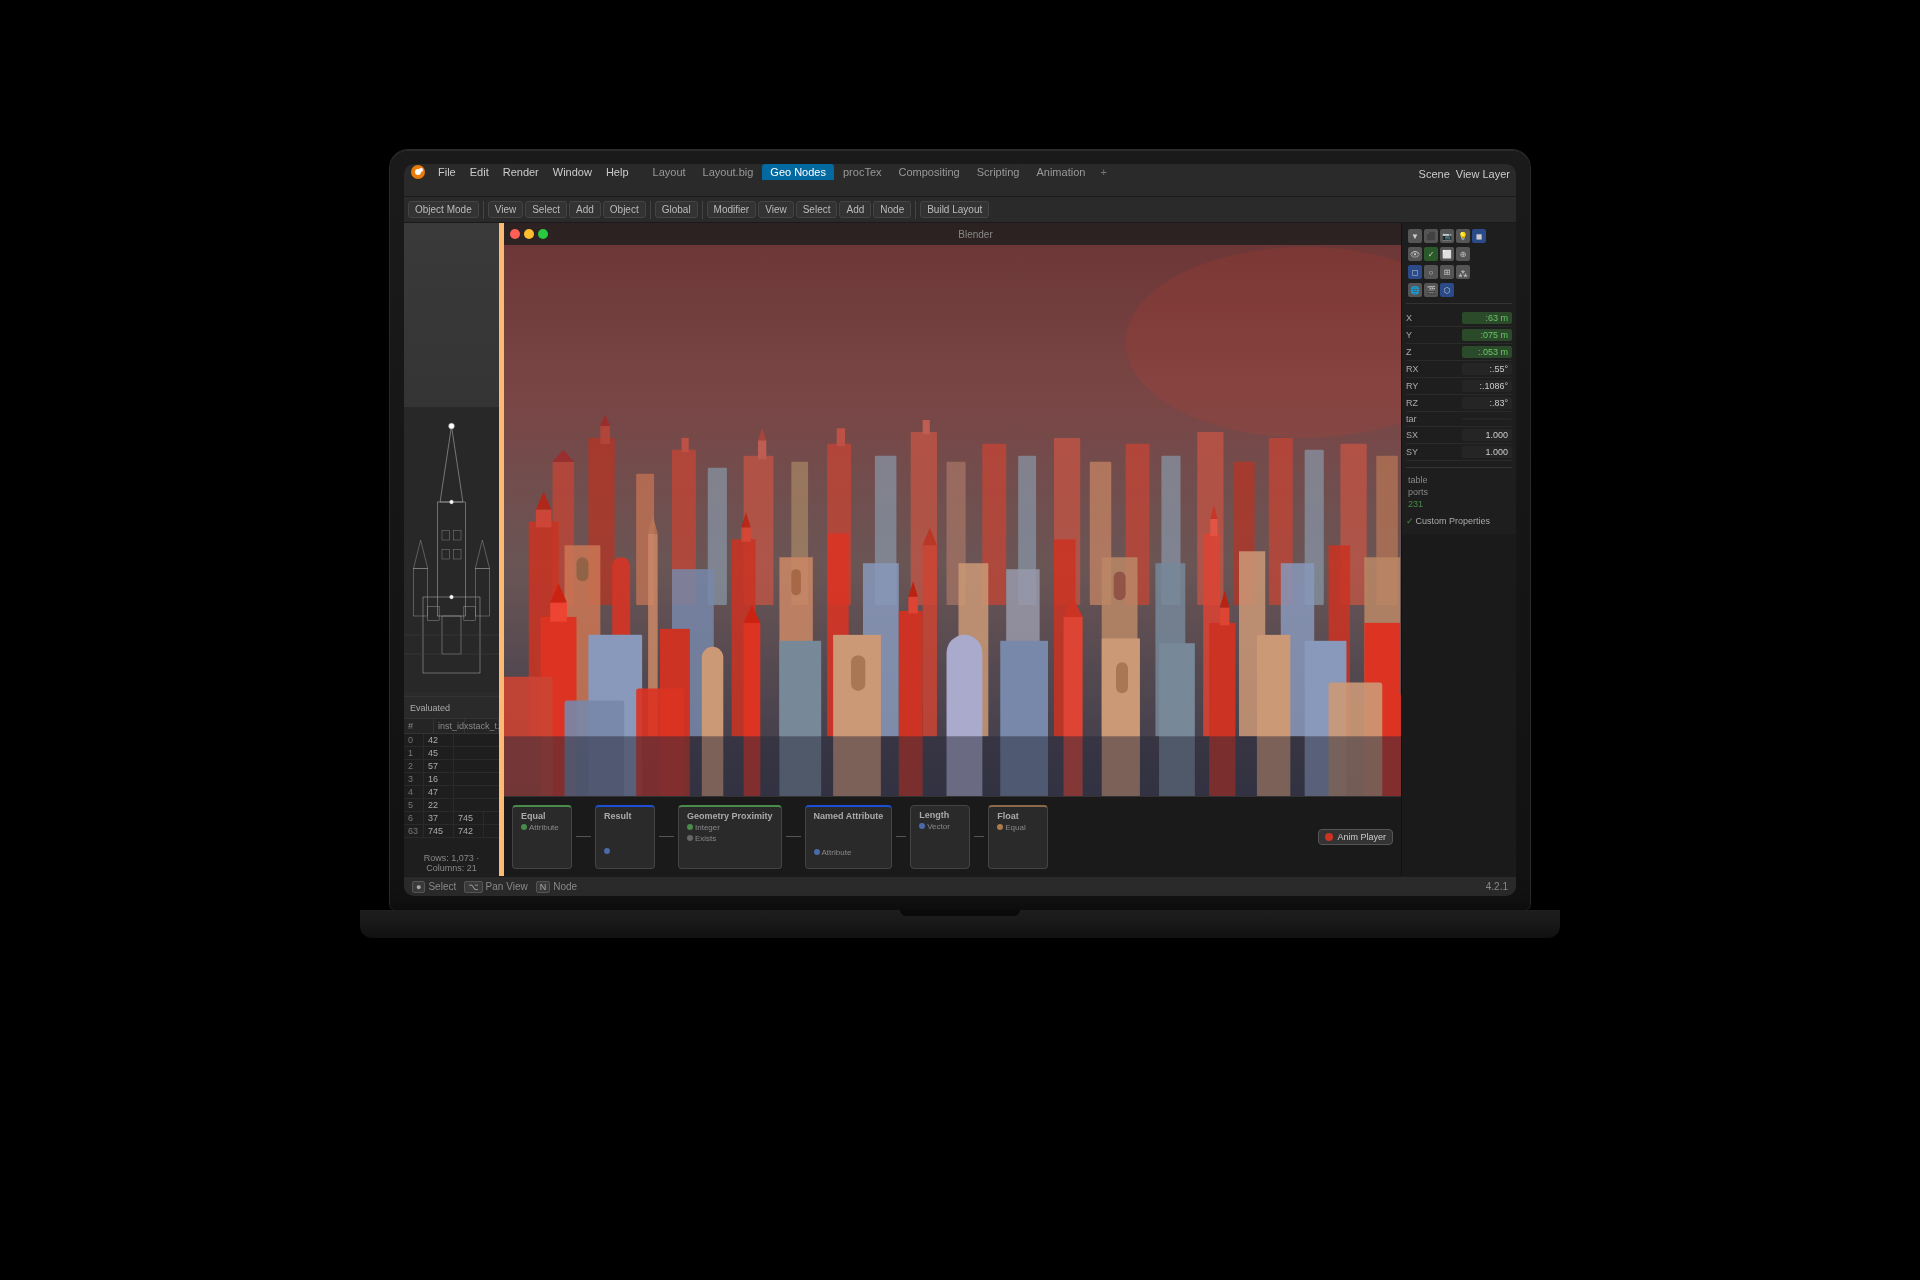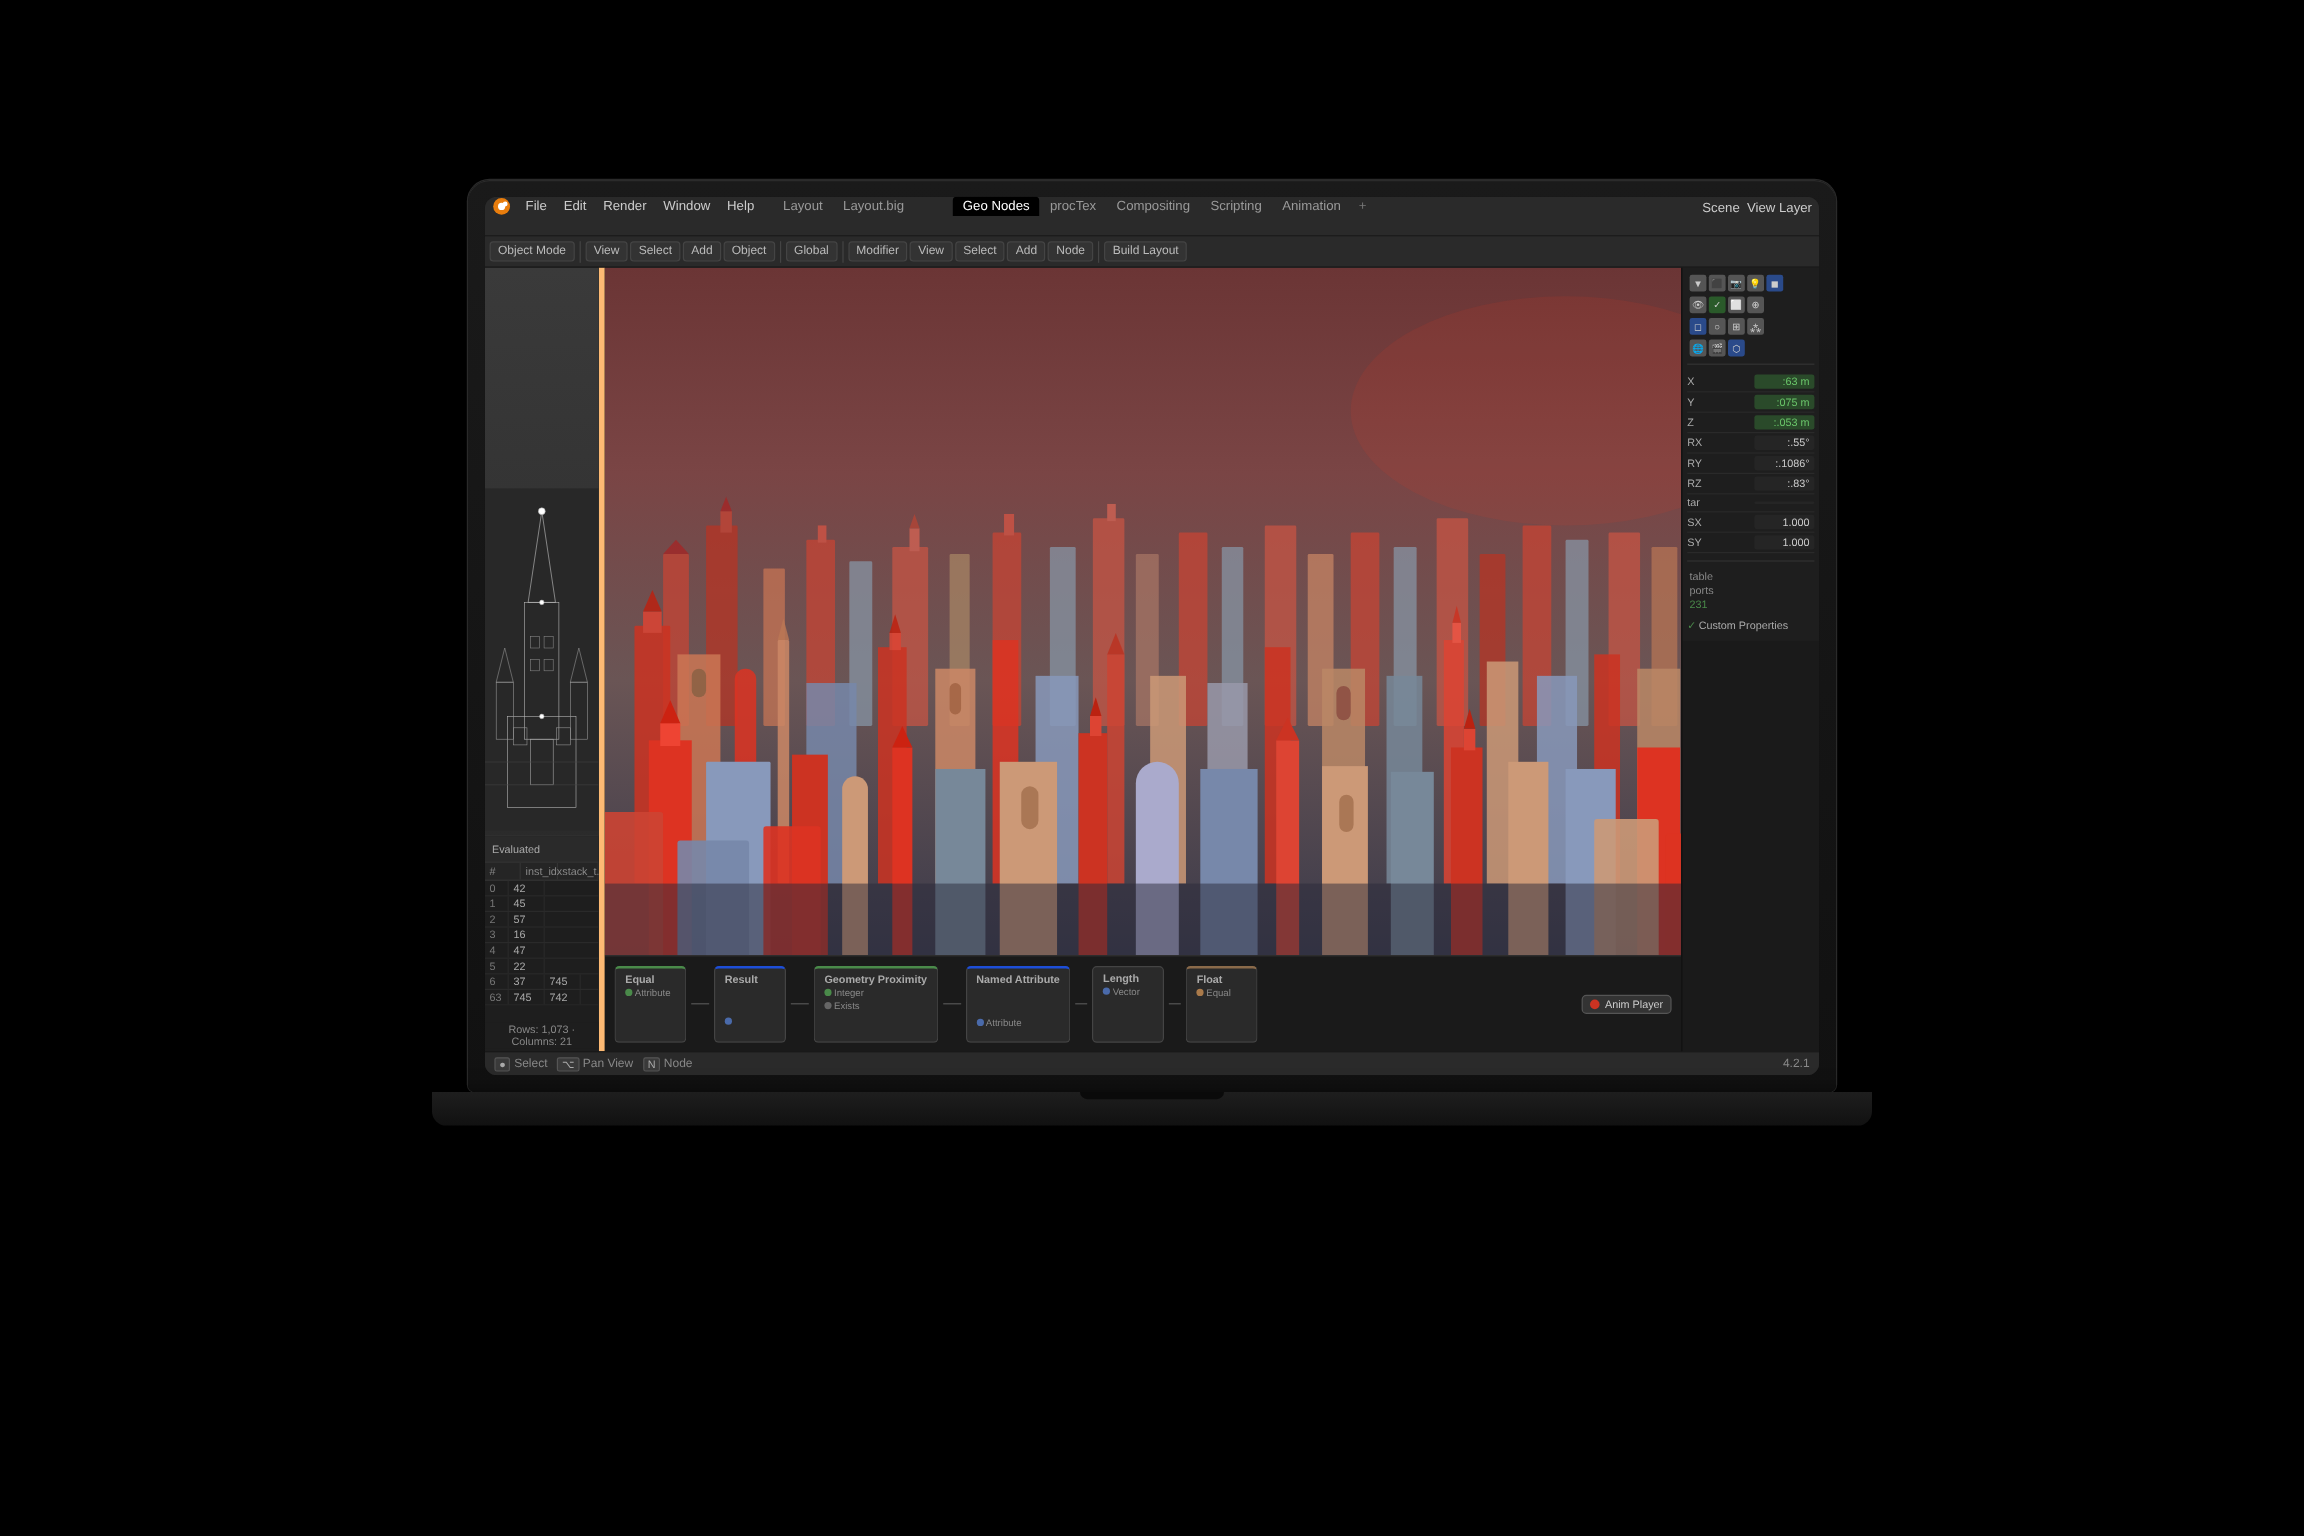--- a/index.html
+++ b/index.html
@@ -90,22 +90,21 @@
     .workspace-tab {
       padding: 2px 8px;
       color: #999;
       font-size: 11px;
       cursor: pointer;
       border-radius: 3px 3px 0 0;
     }
 
     .workspace-tab.active {
       color: #fff;
-      background: #000000;
-      margin-left: 32px;
+      background: #0369a1;
     }
 
     .workspace-tab-add {
       color: #777;
       padding: 2px 6px;
       cursor: pointer;
     }
 
     .menu-bar-right {
       margin-left: auto;
@@ -681,20 +680,28 @@
                   <div class="data-cell">745</div>
                   <div class="data-cell">742</div>
                 </div>
               </div>
               <div class="rows-info">Rows: 1,073 · Columns: 21</div>
             </div>
           </div>
 
           <div class="center-viewport">
 
+            <div class="viewport-topbar">
+              <div class="traffic-lights">
+                <div class="traffic-light red"></div>
+                <div class="traffic-light yellow"></div>
+                <div class="traffic-light green"></div>
+              </div>
+              <span class="viewport-title">Blender</span>
+            </div>
 
             <div class="viewport-render">
 
               <div class="city-scene">
                 <div class="city-image"></div>
                 <svg class="city-svg" viewBox="0 0 770 480" preserveAspectRatio="xMidYMid slice">
 
                   <defs>
                     <linearGradient id="skyGrad" x1="0" y1="0" x2="0" y2="1">
                       <stop offset="0%" stop-color="#6b3535"></stop>

